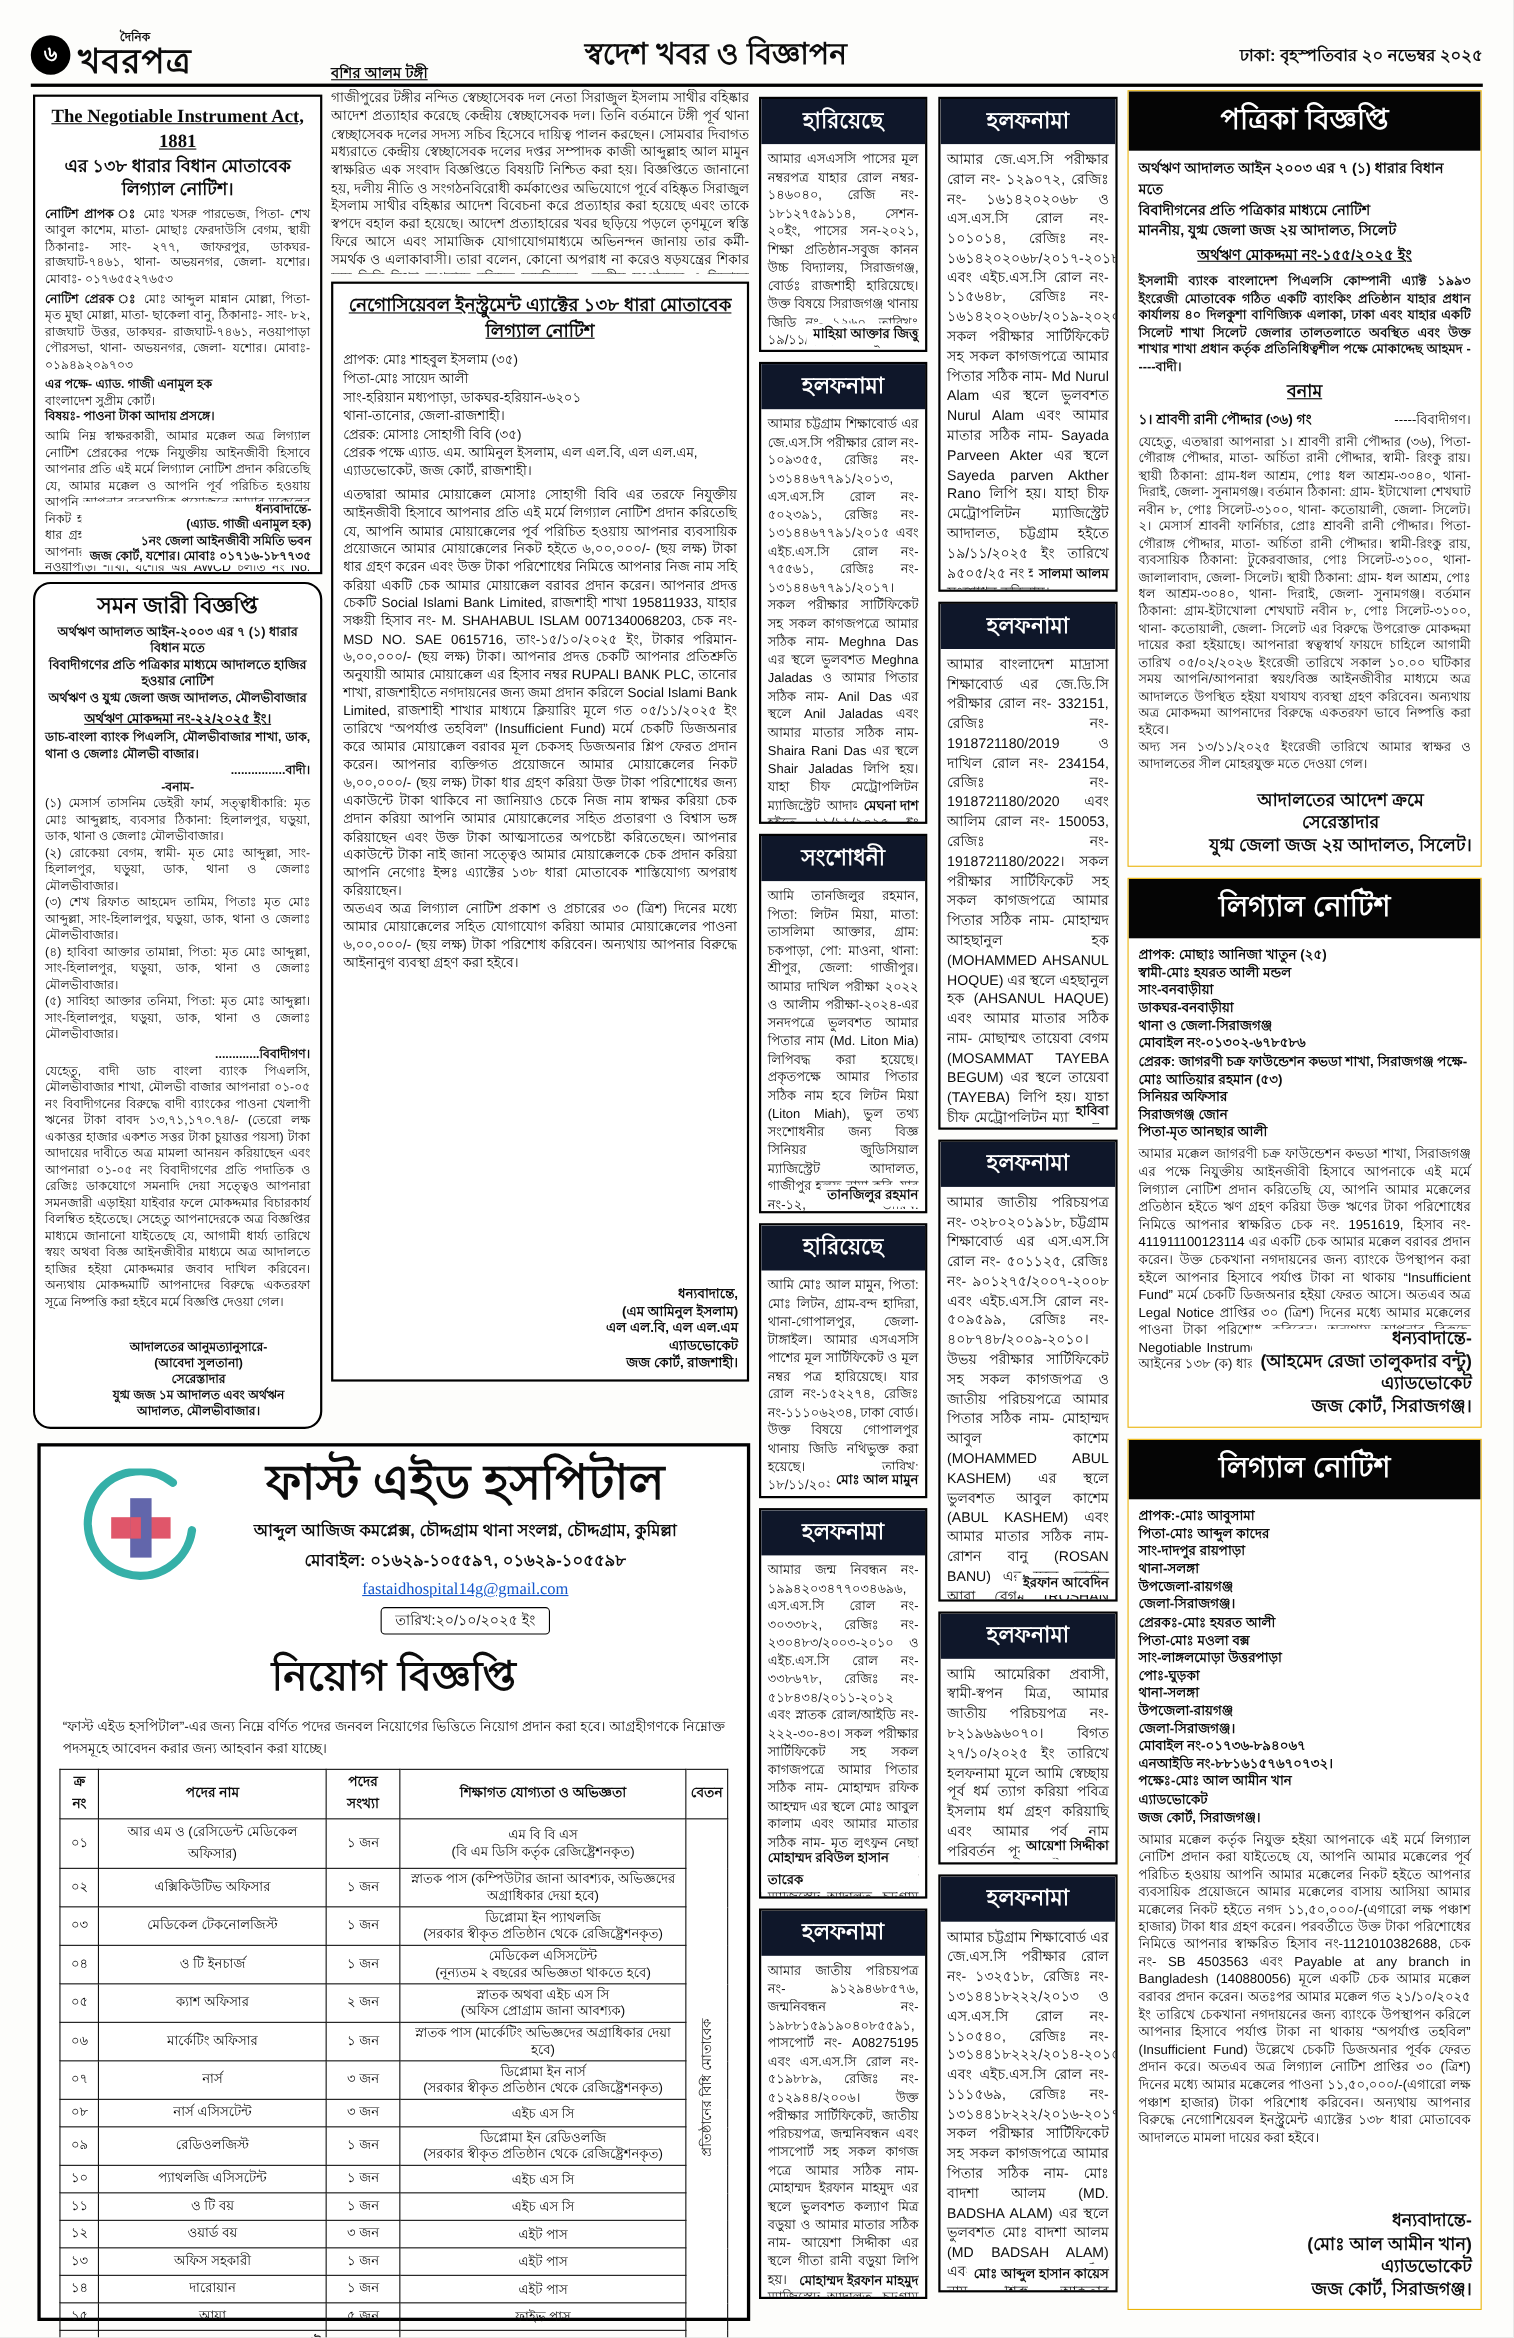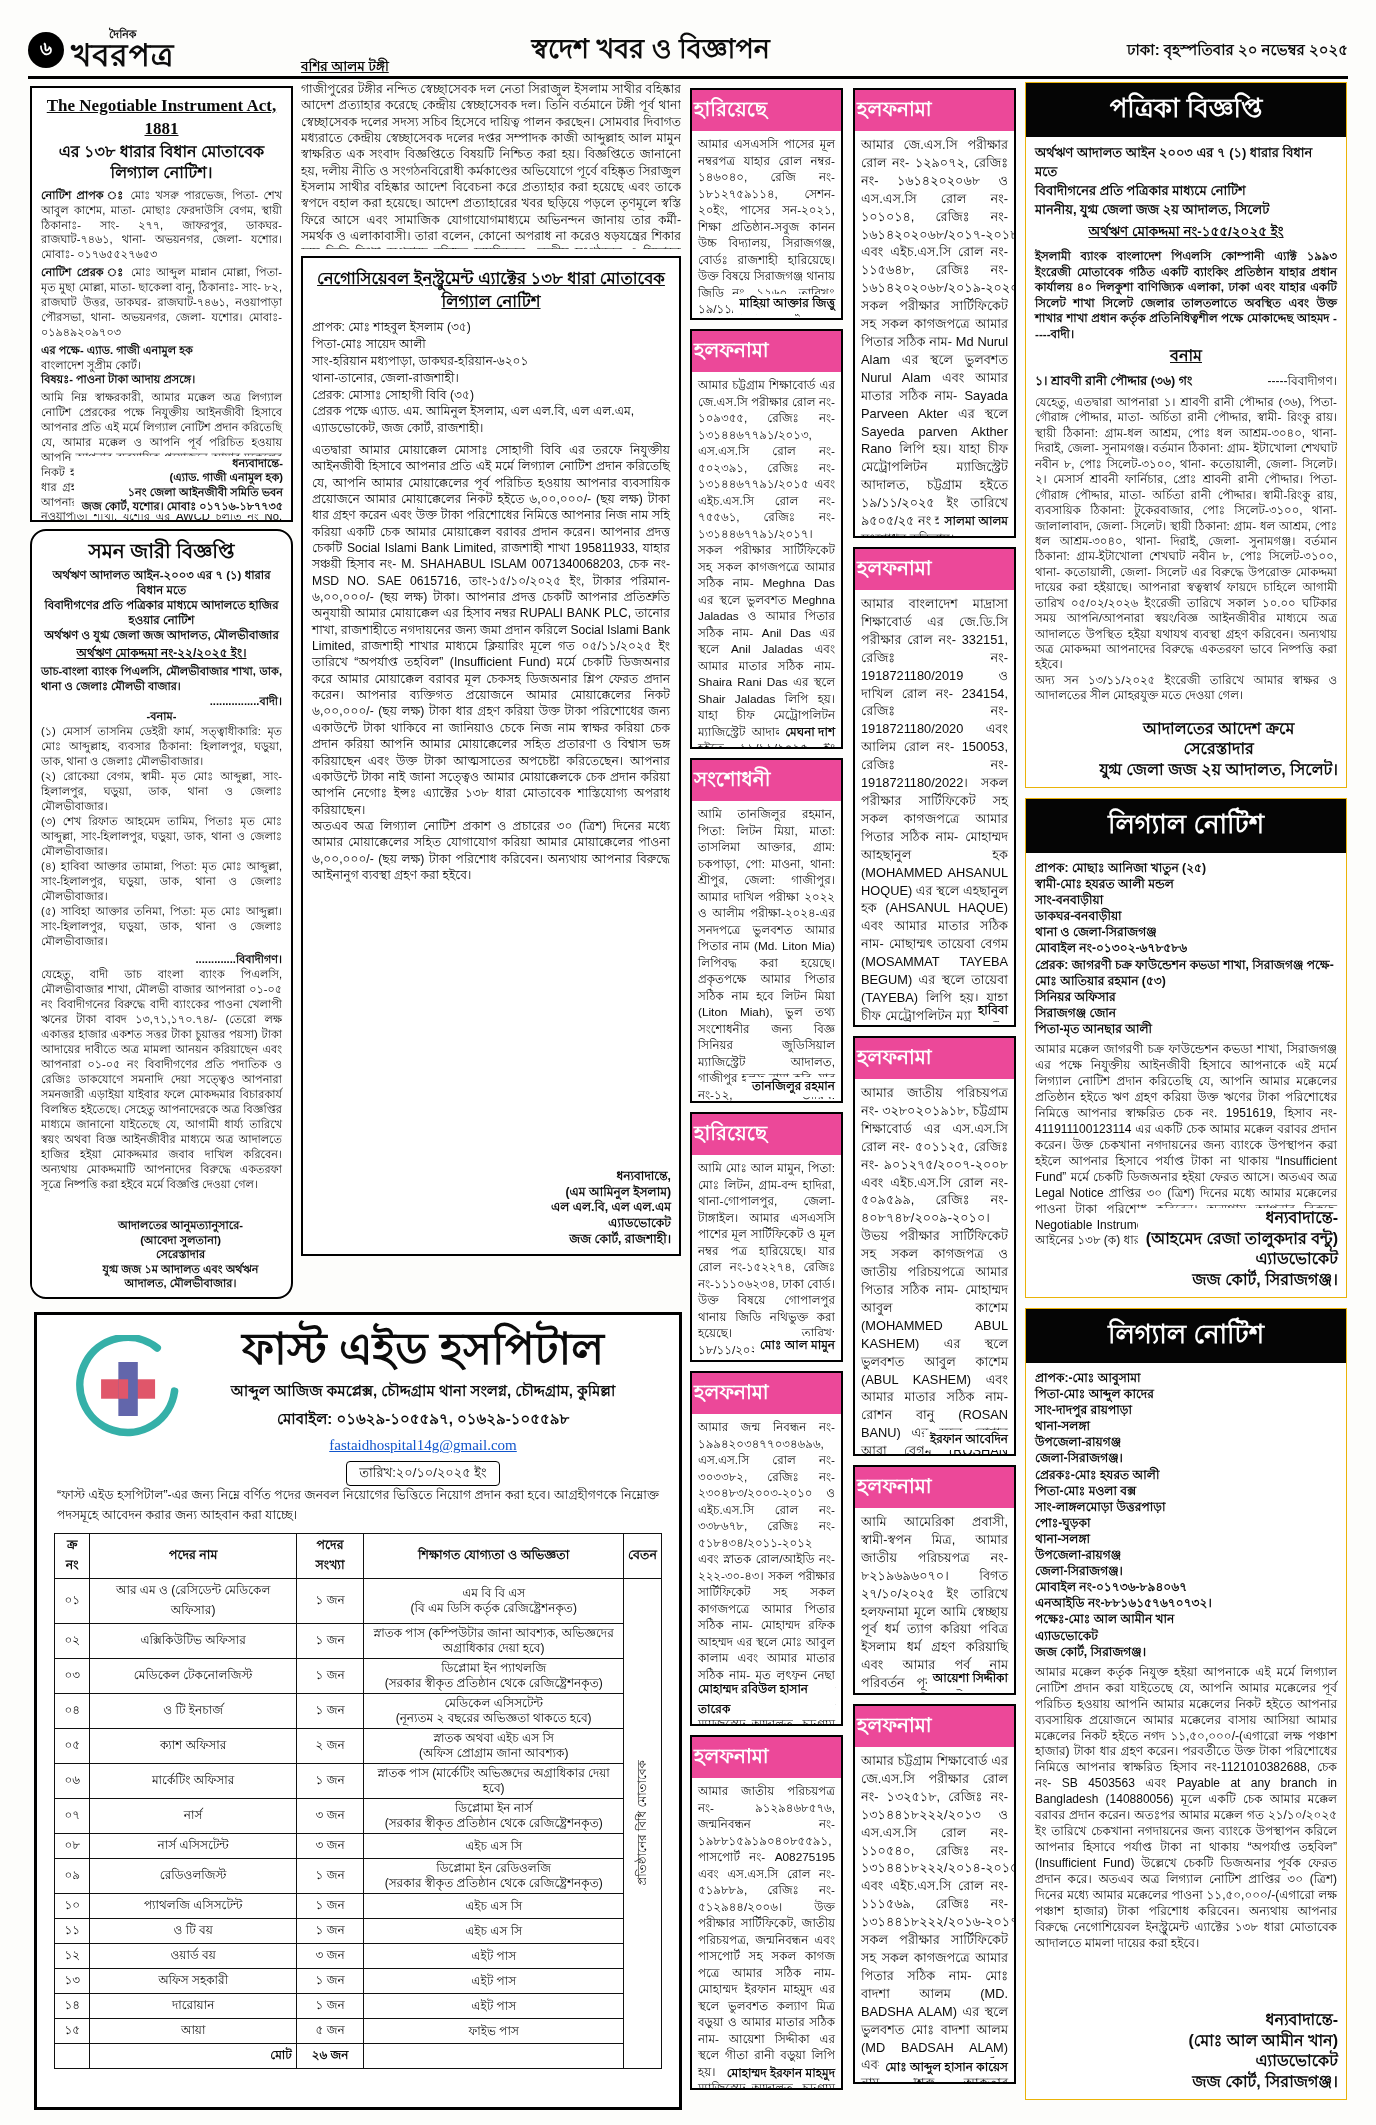--- a/index.html
+++ b/index.html
@@ -40,21 +40,21 @@
   .news-body{font-size:12.3px;text-align:justify;line-height:1.33;height:168px;overflow:hidden;}
   .notice138{margin-top:7px;height:1000px;font-size:12.2px;line-height:1.34;}
   .n138-title{font-size:16.5px;font-weight:bold;text-decoration:underline;text-align:center;
               line-height:1.4;margin:2px 0 6px;}
   .n138-head{white-space:pre-line;margin-bottom:5px;line-height:1.38;}
   
   #col3{position:absolute;left:690px;top:88px;width:153px;}
   #col4{position:absolute;left:853px;top:88px;width:163px;}
   .nbox{border:2px solid #000;margin-bottom:9px;position:relative;overflow:hidden;
         box-sizing:border-box;background:#fff;}
-  .nbox-head{background:#ec4899;color:#fff;font-weight:bold;font-size:20px;padding:4px 2px;}
+  .nbox-head{background:#0f172a;color:#fff;text-align:center;font-weight:bold;font-size:20px;padding:4px 2px;}
   .nbox-body{padding:5px 6px;font-size:11.8px;line-height:1.4;text-align:justify;}
   #col4 .nbox-body{font-size:12.8px;}
   .nbox-sign{position:absolute;right:6px;bottom:4px;font-weight:bold;background:#fff;padding-left:6px;font-size:12px;}
   
   #col5{position:absolute;left:1025px;top:82px;width:322px;}
   .c5box{border:1px solid #eab308;margin-bottom:10px;overflow:hidden;position:relative;
          box-sizing:border-box;background:#fff;}
   .c5-head{background:#050505;color:#fff;text-align:center;font-weight:bold;font-size:26px;padding:5px 2px;}
   .c5-inner{padding:7px 9px;}
   .p-sub{font-weight:bold;text-align:left;white-space:pre-line;font-size:13px;line-height:1.45;margin-bottom:2px;}
@@ -310,20 +310,21 @@
         <rect x="42" y="41" width="9" height="18" fill="#e0566a"></rect>
       </svg>
       <div class="ad-center">
         <div class="ad-name">ফাস্ট এইড হসপিটাল</div>
         <div class="ad-addr">আব্দুল আজিজ কমপ্লেক্স, চৌদ্দগ্রাম থানা সংলগ্ন, চৌদ্দগ্রাম, কুমিল্লা</div>
         <div class="ad-mobile">মোবাইল: ০১৬২৯-১০৫৫৯৭, ০১৬২৯-১০৫৫৯৮</div>
         <a class="ad-email" href="#">fastaidhospital14g@gmail.com</a><br>
         <span class="ad-date">তারিখ:২০/১০/২০২৫ ইং</span>
       </div>
     </div>
+    <div class="ad-heading">নিয়োগ বিজ্ঞপ্তি</div>
     <div class="ad-intro">“ফাস্ট এইড হসপিটাল”-এর জন্য নিম্নে বর্ণিত পদের জনবল নিয়োগের ভিত্তিতে নিয়োগ প্রদান করা হবে। আগ্রহীগণকে নিম্নোক্ত পদসমূহে আবেদন করার জন্য আহবান করা যাচ্ছে।</div>
     <table class="ad-table">
       <thead>
           <tr id="ad-thead-row">
             <th>ক্র নং</th>
             <th>পদের নাম</th>
             <th>পদের সংখ্যা</th>
             <th>শিক্ষাগত যোগ্যতা ও অভিজ্ঞতা</th>
             <th>বেতন</th>
           </tr>

